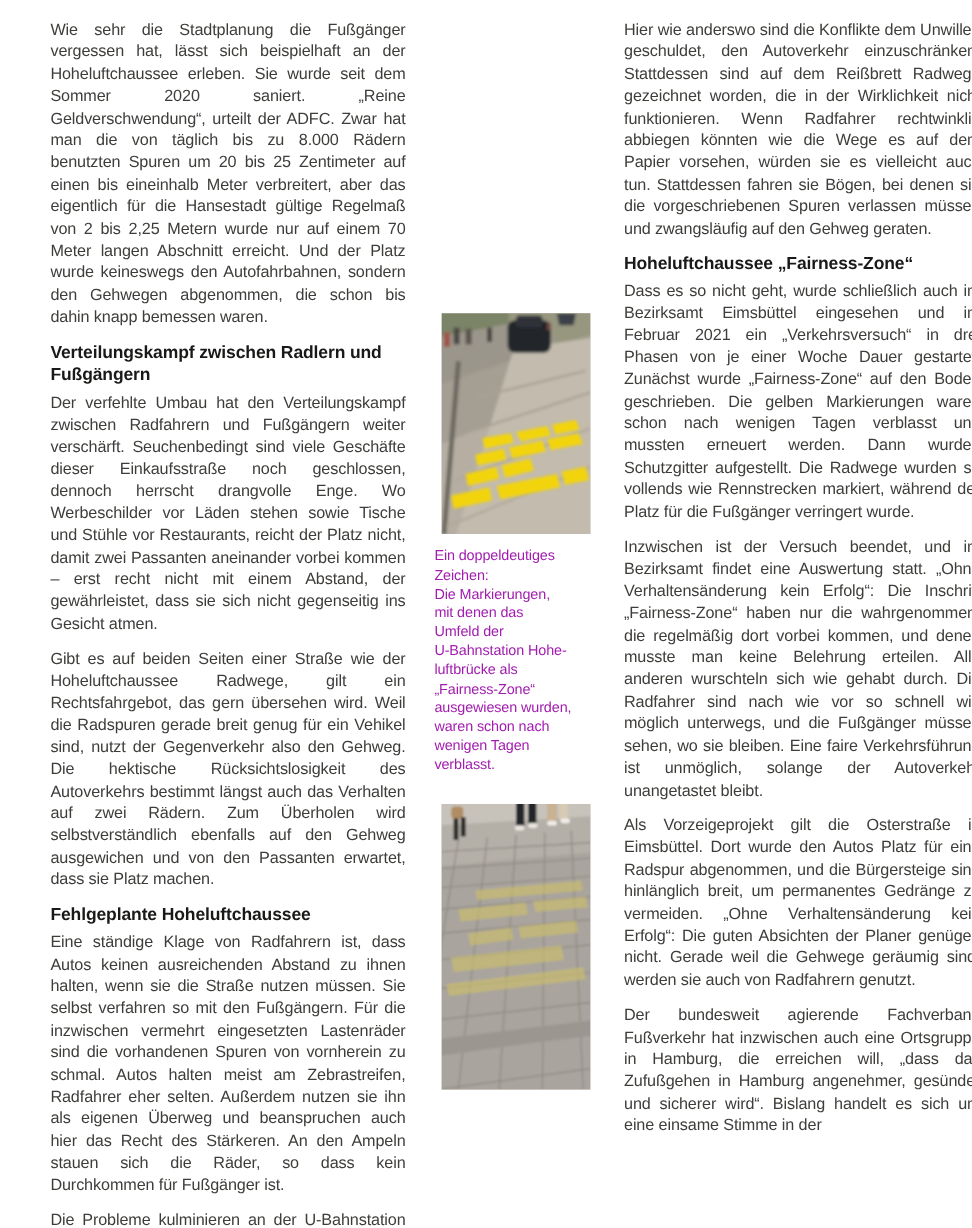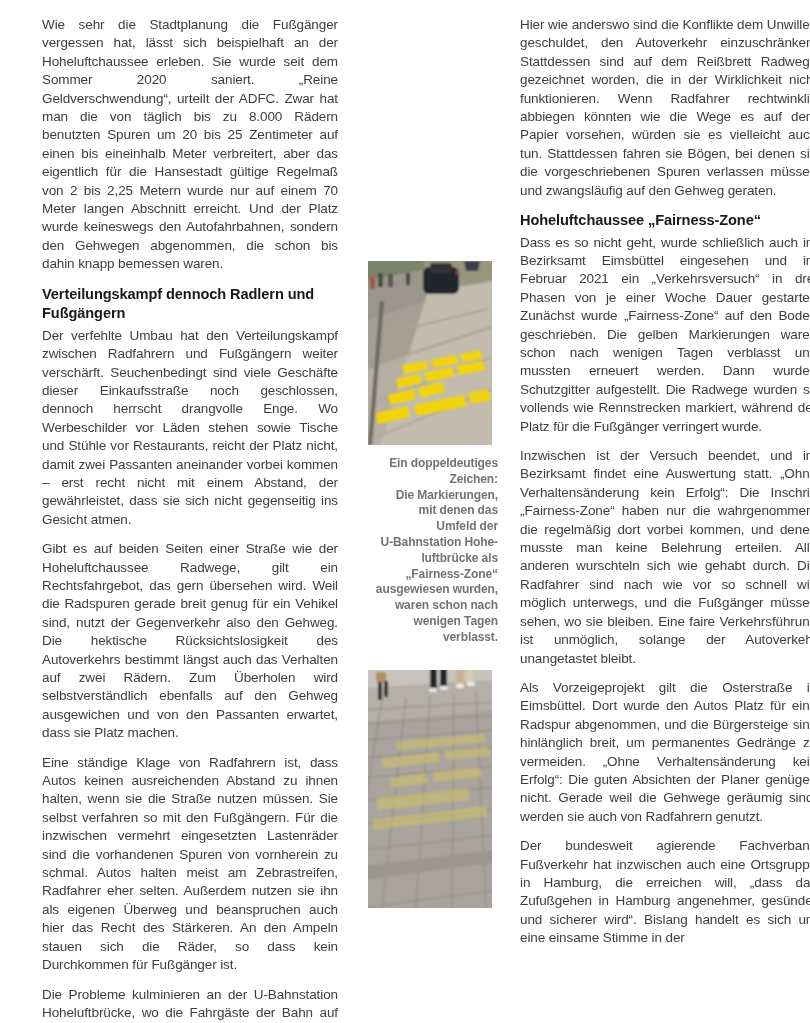--- a/index.html
+++ b/index.html
@@ -46,39 +46,40 @@
     background: #b3aca1;
   }
   .photo svg { display: block; }
   .photo-1 { top: 261px; height: 184px; }
   .photo-2 { top: 670px; height: 238px; }
 
   .caption {
     position: absolute;
     left: 342px; top: 456px;
     width: 136px;
-    text-align: right;
-    font-weight: bold;
+    text-align: left;
+    font-weight: normal;
     font-size: 12px;
     line-height: 15.8px;
-    color: #737373;
+    color: #a21caf;
     white-space: pre-line;
     letter-spacing: -0.1px;
   }
 </style>
 </head>
 <body>
 
 <div class="page">
 
   <div class="col col-left">
     <p>Wie sehr die Stadtplanung die Fußgänger vergessen hat, lässt sich beispielhaft an der Hoheluftchaussee erleben. Sie wurde seit dem Sommer 2020 saniert. „Reine Geldverschwendung“, urteilt der ADFC. Zwar hat man die von täglich bis zu 8.000 Rädern benutzten Spuren um 20 bis 25 Zentimeter auf einen bis eineinhalb Meter verbreitert, aber das eigentlich für die Hansestadt gültige Regelmaß von 2 bis 2,25 Metern wurde nur auf einem 70 Meter langen Abschnitt erreicht. Und der Platz wurde keineswegs den Autofahrbahnen, sondern den Gehwegen abgenommen, die schon bis dahin knapp bemessen waren.</p>
-    <h2>Verteilungskampf dennoch Radlern und Fußgängern</h2>
+    <h2>Verteilungskampf zwischen Radlern und Fußgängern</h2>
     <p>Der verfehlte Umbau hat den Verteilungskampf zwischen Radfahrern und Fußgängern weiter verschärft. Seuchenbedingt sind viele Geschäfte dieser Einkaufsstraße noch geschlossen, dennoch herrscht drangvolle Enge. Wo Werbeschilder vor Läden stehen sowie Tische und Stühle vor Restaurants, reicht der Platz nicht, damit zwei Passanten aneinander vorbei kommen – erst recht nicht mit einem Abstand, der gewährleistet, dass sie sich nicht gegenseitig ins Gesicht atmen.</p>
     <p>Gibt es auf beiden Seiten einer Straße wie der Hoheluftchaussee Radwege, gilt ein Rechtsfahrgebot, das gern übersehen wird. Weil die Radspuren gerade breit genug für ein Vehikel sind, nutzt der Gegenverkehr also den Gehweg. Die hektische Rücksichtslosigkeit des Autoverkehrs bestimmt längst auch das Verhalten auf zwei Rädern. Zum Überholen wird selbstverständlich ebenfalls auf den Gehweg ausgewichen und von den Passanten erwartet, dass sie Platz machen.</p>
+    <h2>Fehlgeplante Hoheluftchaussee</h2>
     <p>Eine ständige Klage von Radfahrern ist, dass Autos keinen ausreichenden Abstand zu ihnen halten, wenn sie die Straße nutzen müssen. Sie selbst verfahren so mit den Fußgängern. Für die inzwischen vermehrt eingesetzten Lastenräder sind die vorhandenen Spuren von vornherein zu schmal. Autos halten meist am Zebrastreifen, Radfahrer eher selten. Außerdem nutzen sie ihn als eigenen Überweg und beanspruchen auch hier das Recht des Stärkeren. An den Ampeln stauen sich die Räder, so dass kein Durchkommen für Fußgänger ist.</p>
     <p>Die Probleme kulminieren an der U-Bahnstation Hoheluftbrücke, wo die Fahrgäste der Bahn auf die Biker treffen, die von einem zum Rasen verführenden Radweg am Kaiser-Friedrich-Ufer heran preschen. Wäh-</p>
   </div>
 
   <div class="photo photo-1">
     <svg width="124" height="184" viewBox="0 0 124 184" xmlns="http://www.w3.org/2000/svg">
       <defs>
         <filter id="blur1" x="-10%" y="-10%" width="120%" height="120%">
           <feGaussianBlur stdDeviation="1.3"></feGaussianBlur>
         </filter>

